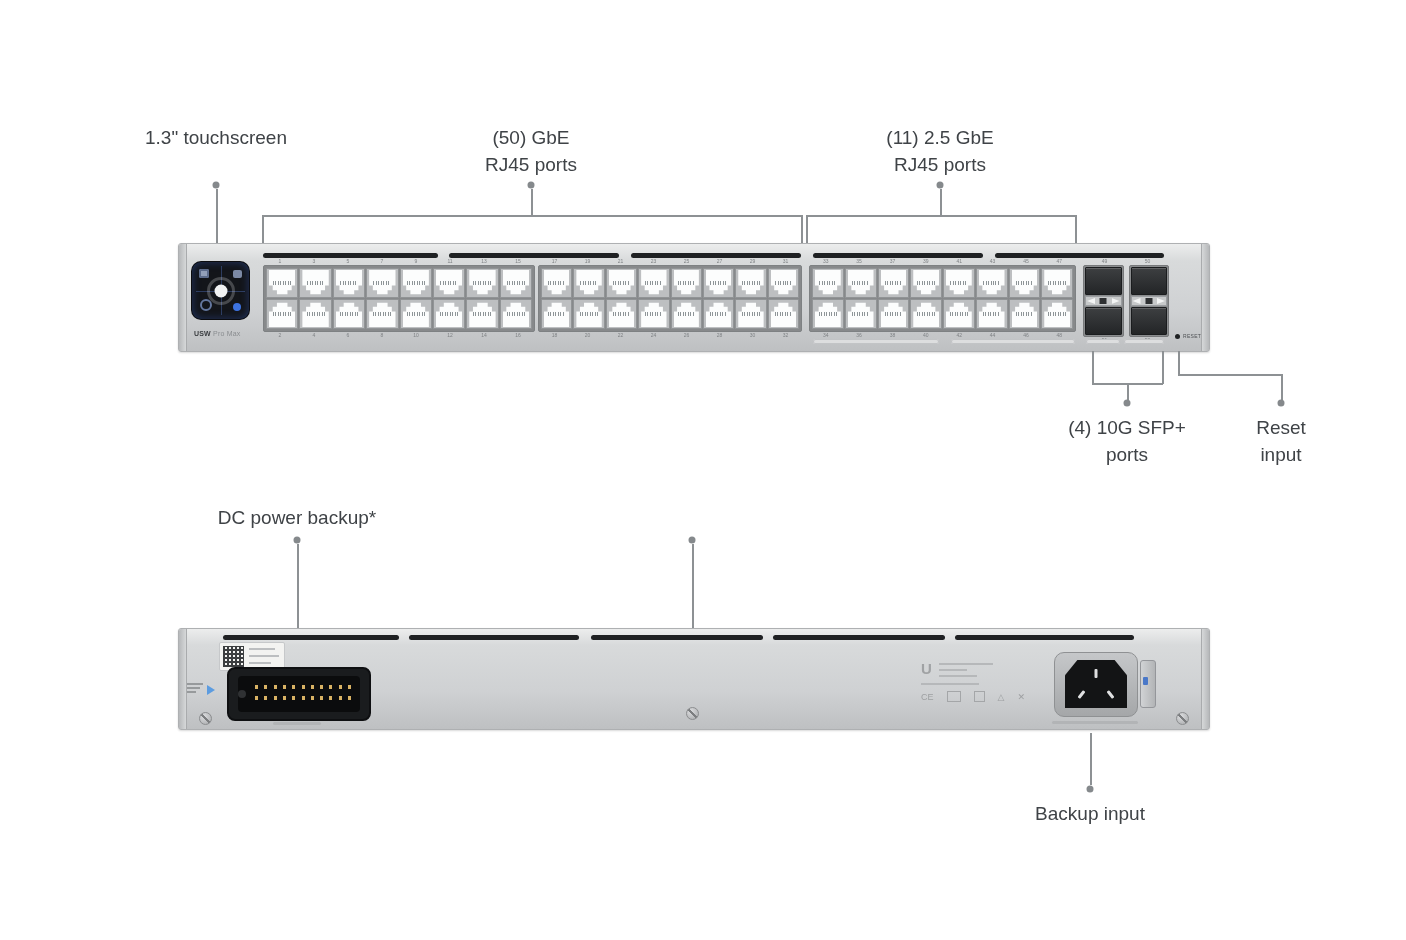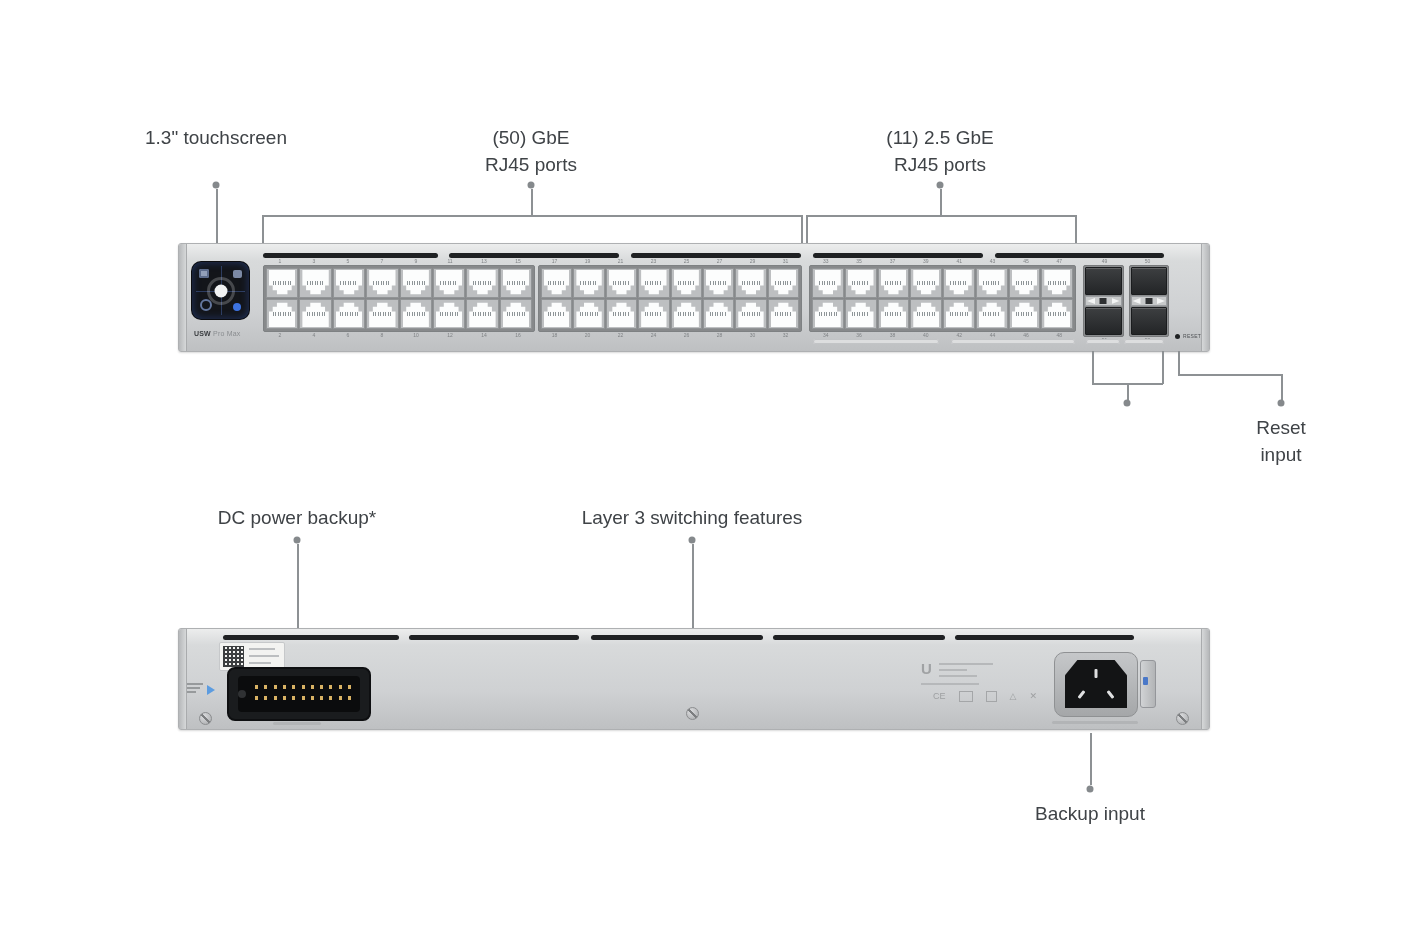--- a/index.html
+++ b/index.html
@@ -90,22 +90,22 @@
                      radial-gradient(circle at 35% 30%,#dcdddf,#a7a9ab);}
   .dc-conn{position:absolute;left:48px;top:38px;width:140px;height:50px;background:#1a1c1e;
     border:2px solid #0e0f11;border-radius:8px;}
   .dc-inner{position:absolute;inset:7px 9px;background:#0b0c0d;border-radius:4px;}
   .dc-screw{position:absolute;left:9px;top:50%;transform:translateY(-50%);width:8px;height:8px;border-radius:50%;background:#2f3133;}
   .pin-row{position:absolute;left:26px;right:18px;height:4px;
     background:repeating-linear-gradient(90deg,#d8b264 0 3px,transparent 3px 9.3px);}
   .grey-bar{position:absolute;height:3px;background:#b2b4b6;border-radius:1.5px;}
   .u-logo{position:absolute;left:742px;top:32px;font-size:15px;font-weight:bold;color:#a0a2a4;line-height:15px;}
   .r-line{position:absolute;left:760px;height:2px;background:#b6b8ba;}
-  .marks{position:absolute;left:742px;top:62px;display:flex;gap:13px;align-items:flex-start;
-    color:#9ea0a2;font-size:9px;line-height:10px;margin-left:12px;}
+  .marks{position:absolute;left:742px;top:62px;display:flex;gap:13px;align-items:center;
+    color:#9ea0a2;font-size:9px;line-height:10px;}
   .mark-box{width:12px;height:9px;border:1px solid #a4a6a8;}
   .mark-box.sm{width:9px;}
   .power-inlet{position:absolute;left:875px;top:23px;width:82px;height:63px;border-radius:10px;
     border:1px solid #8f9193;background:linear-gradient(#c5c7c9,#a5a7a9);}
   .inlet-black{position:absolute;left:50%;top:7px;transform:translateX(-50%);width:62px;height:48px;
     background:#131415;clip-path:polygon(20% 0,80% 0,100% 32%,100% 100%,0 100%,0 32%);}
   .pin-mark{position:absolute;width:3px;height:9px;background:#dfe0e1;border-radius:1px;}
   .pin-mark.c{left:50%;top:9px;transform:translateX(-50%);}
   .pin-mark.l{left:15px;bottom:9px;transform:rotate(38deg);}
   .pin-mark.r{right:15px;bottom:9px;transform:rotate(-38deg);}
@@ -534,39 +534,40 @@
 
     <div class="reset-dot"></div>
     <div class="reset-text">RESET</div>
   </div>
 
   <div class="vline" style="left:1092px;top:351px;height:33px"></div>
   <div class="vline" style="left:1162px;top:351px;height:33px"></div>
   <div class="hline" style="left:1092px;top:383px;width:71px"></div>
   <div class="vline" style="left:1127px;top:383px;height:17px"></div>
   <div class="dot" style="left:1127px;top:403px"></div>
+  <div class="callout-label" style="left:1127px;top:414px">
+    <span class="l">(4) 10G SFP+</span>
+    <span class="l">ports</span>
+  </div>
 
   <div class="vline" style="left:1178px;top:351px;height:24px"></div>
   <div class="hline" style="left:1178px;top:374px;width:104px"></div>
   <div class="vline" style="left:1281px;top:374px;height:26px"></div>
   <div class="dot" style="left:1281px;top:403px"></div>
   <div class="callout-label" style="left:1281px;top:414px">
     <span class="l">Reset</span>
     <span class="l">input</span>
   </div>
 
   <div class="callout-label" style="left:297px;top:504px">
     <span class="l">DC power backup*</span>
   </div>
   <div class="dot" style="left:297px;top:540px"></div>
   <div class="vline" style="left:297px;top:544px;height:84px"></div>
 
-  <div class="callout-label" style="left:692px;top:504px">
-    <span class="l">Layer 3 switching features</span>
-  </div>
   <div class="dot" style="left:692px;top:540px"></div>
   <div class="vline" style="left:692px;top:544px;height:84px"></div>
 
   <div class="chassis rear">
     <div class="side-cap left"></div>
     <div class="side-cap right"></div>
     <div class="vents" style="top:6px">
         <div class="vent" style="left: 44px; width: 176px;"></div>
         <div class="vent" style="left: 230px; width: 170px;"></div>
         <div class="vent" style="left: 412px; width: 172px;"></div>

